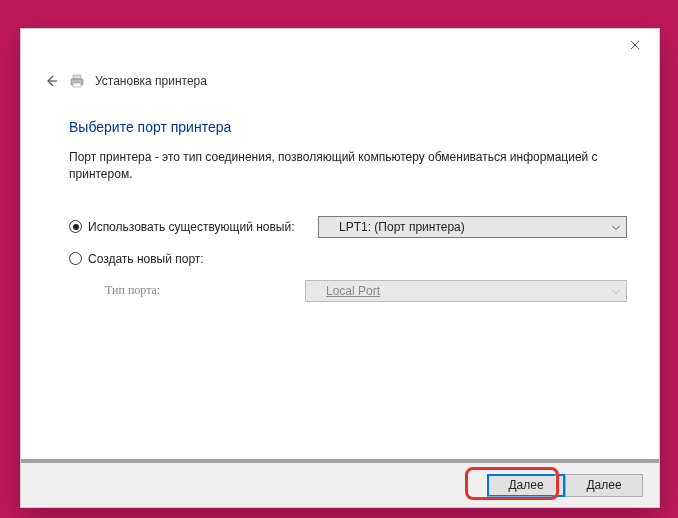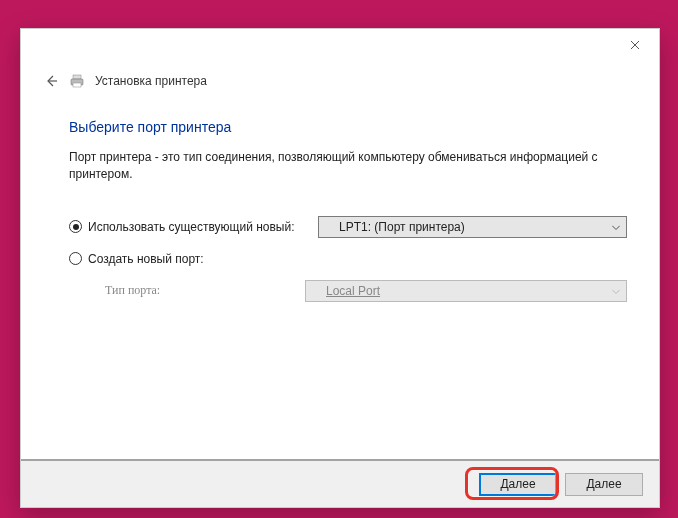--- a/index.html
+++ b/index.html
@@ -160,27 +160,27 @@
     display: flex;
     align-items: center;
     margin-bottom: 14px;
   }
   .footer {
     position: absolute;
     bottom: 0;
     left: 0;
     right: 0;
     height: 48px;
-    border-top: 2px solid #a3a3a3;
+    border-top: 4px solid #a3a3a3;
     background: #f0f0f0;
     display: flex;
     align-items: center;
     justify-content: flex-end;
     padding-right: 16px;
-    gap: 8px;
+    gap: 0;
   }
   .btn {
     min-width: 78px;
     height: 23px;
     border: 1px solid #adadad;
     background: #e1e1e1;
     font-size: 12px;
     color: #222;
     cursor: pointer;
     display: flex;

